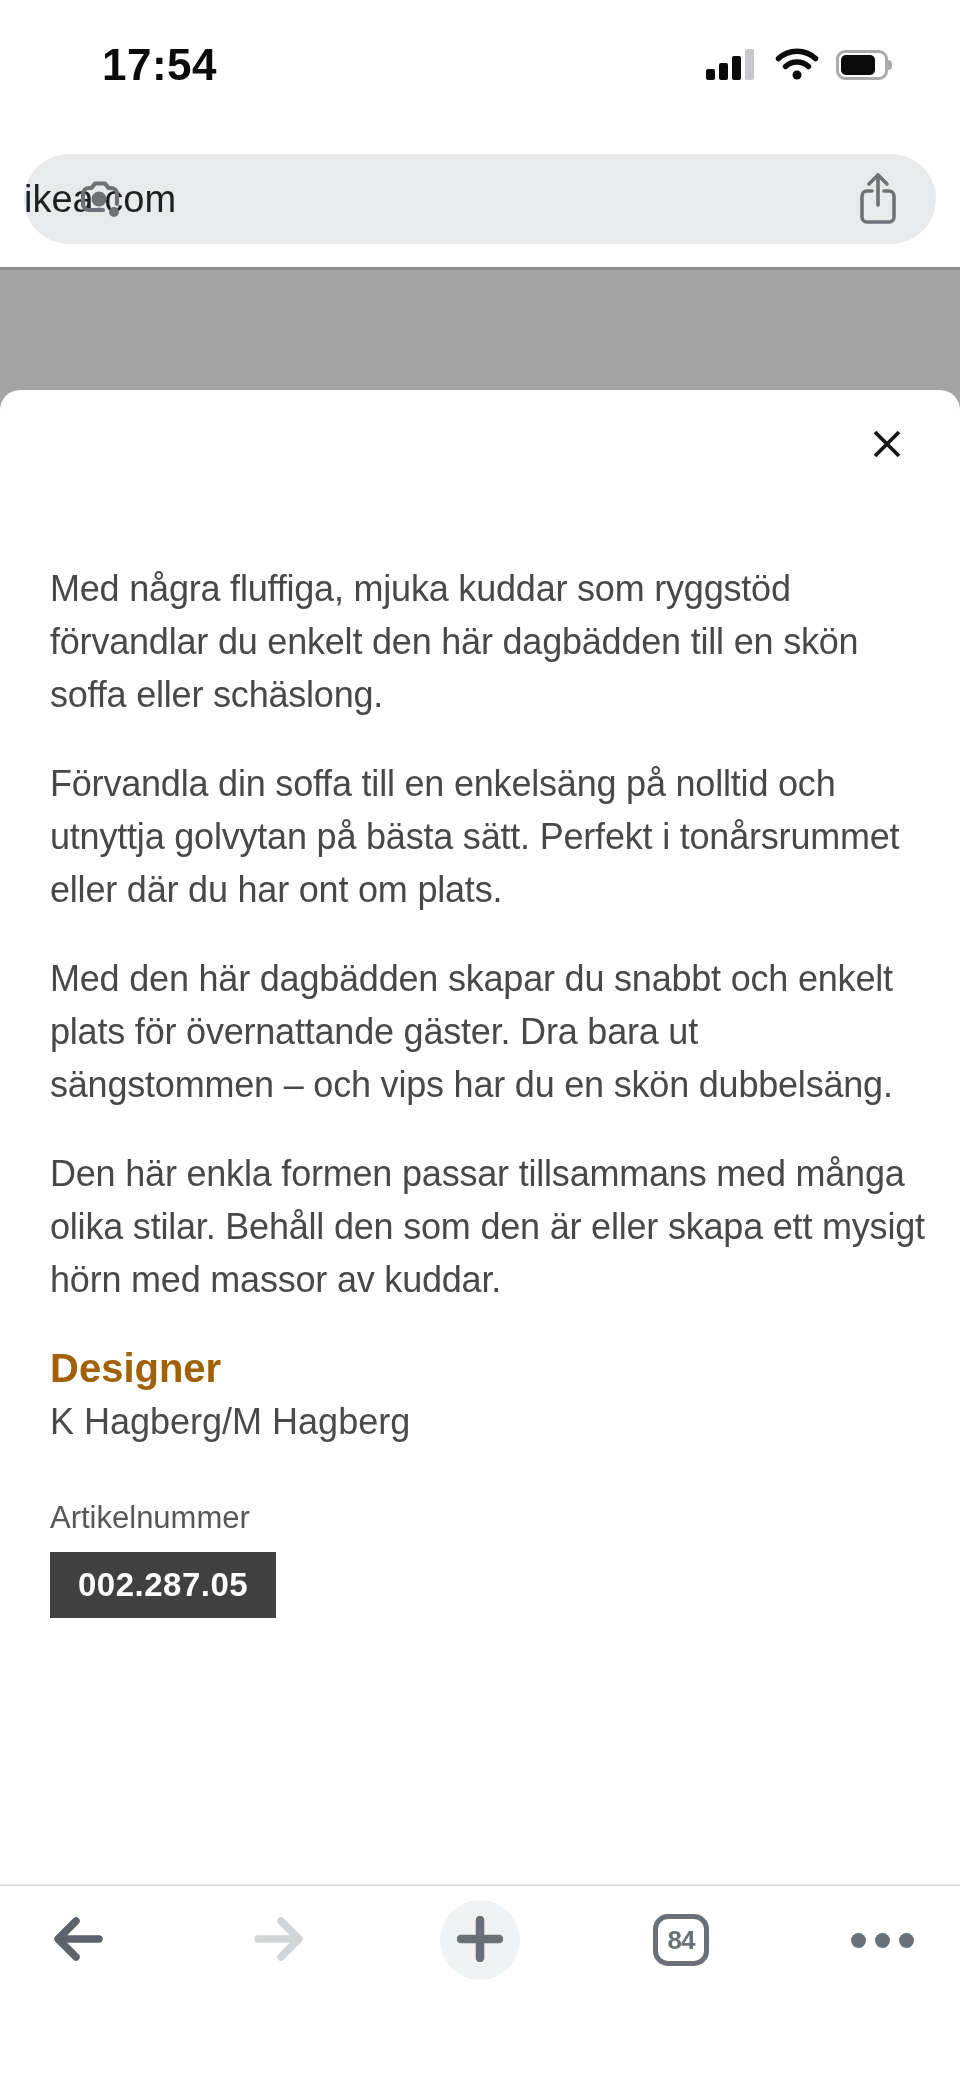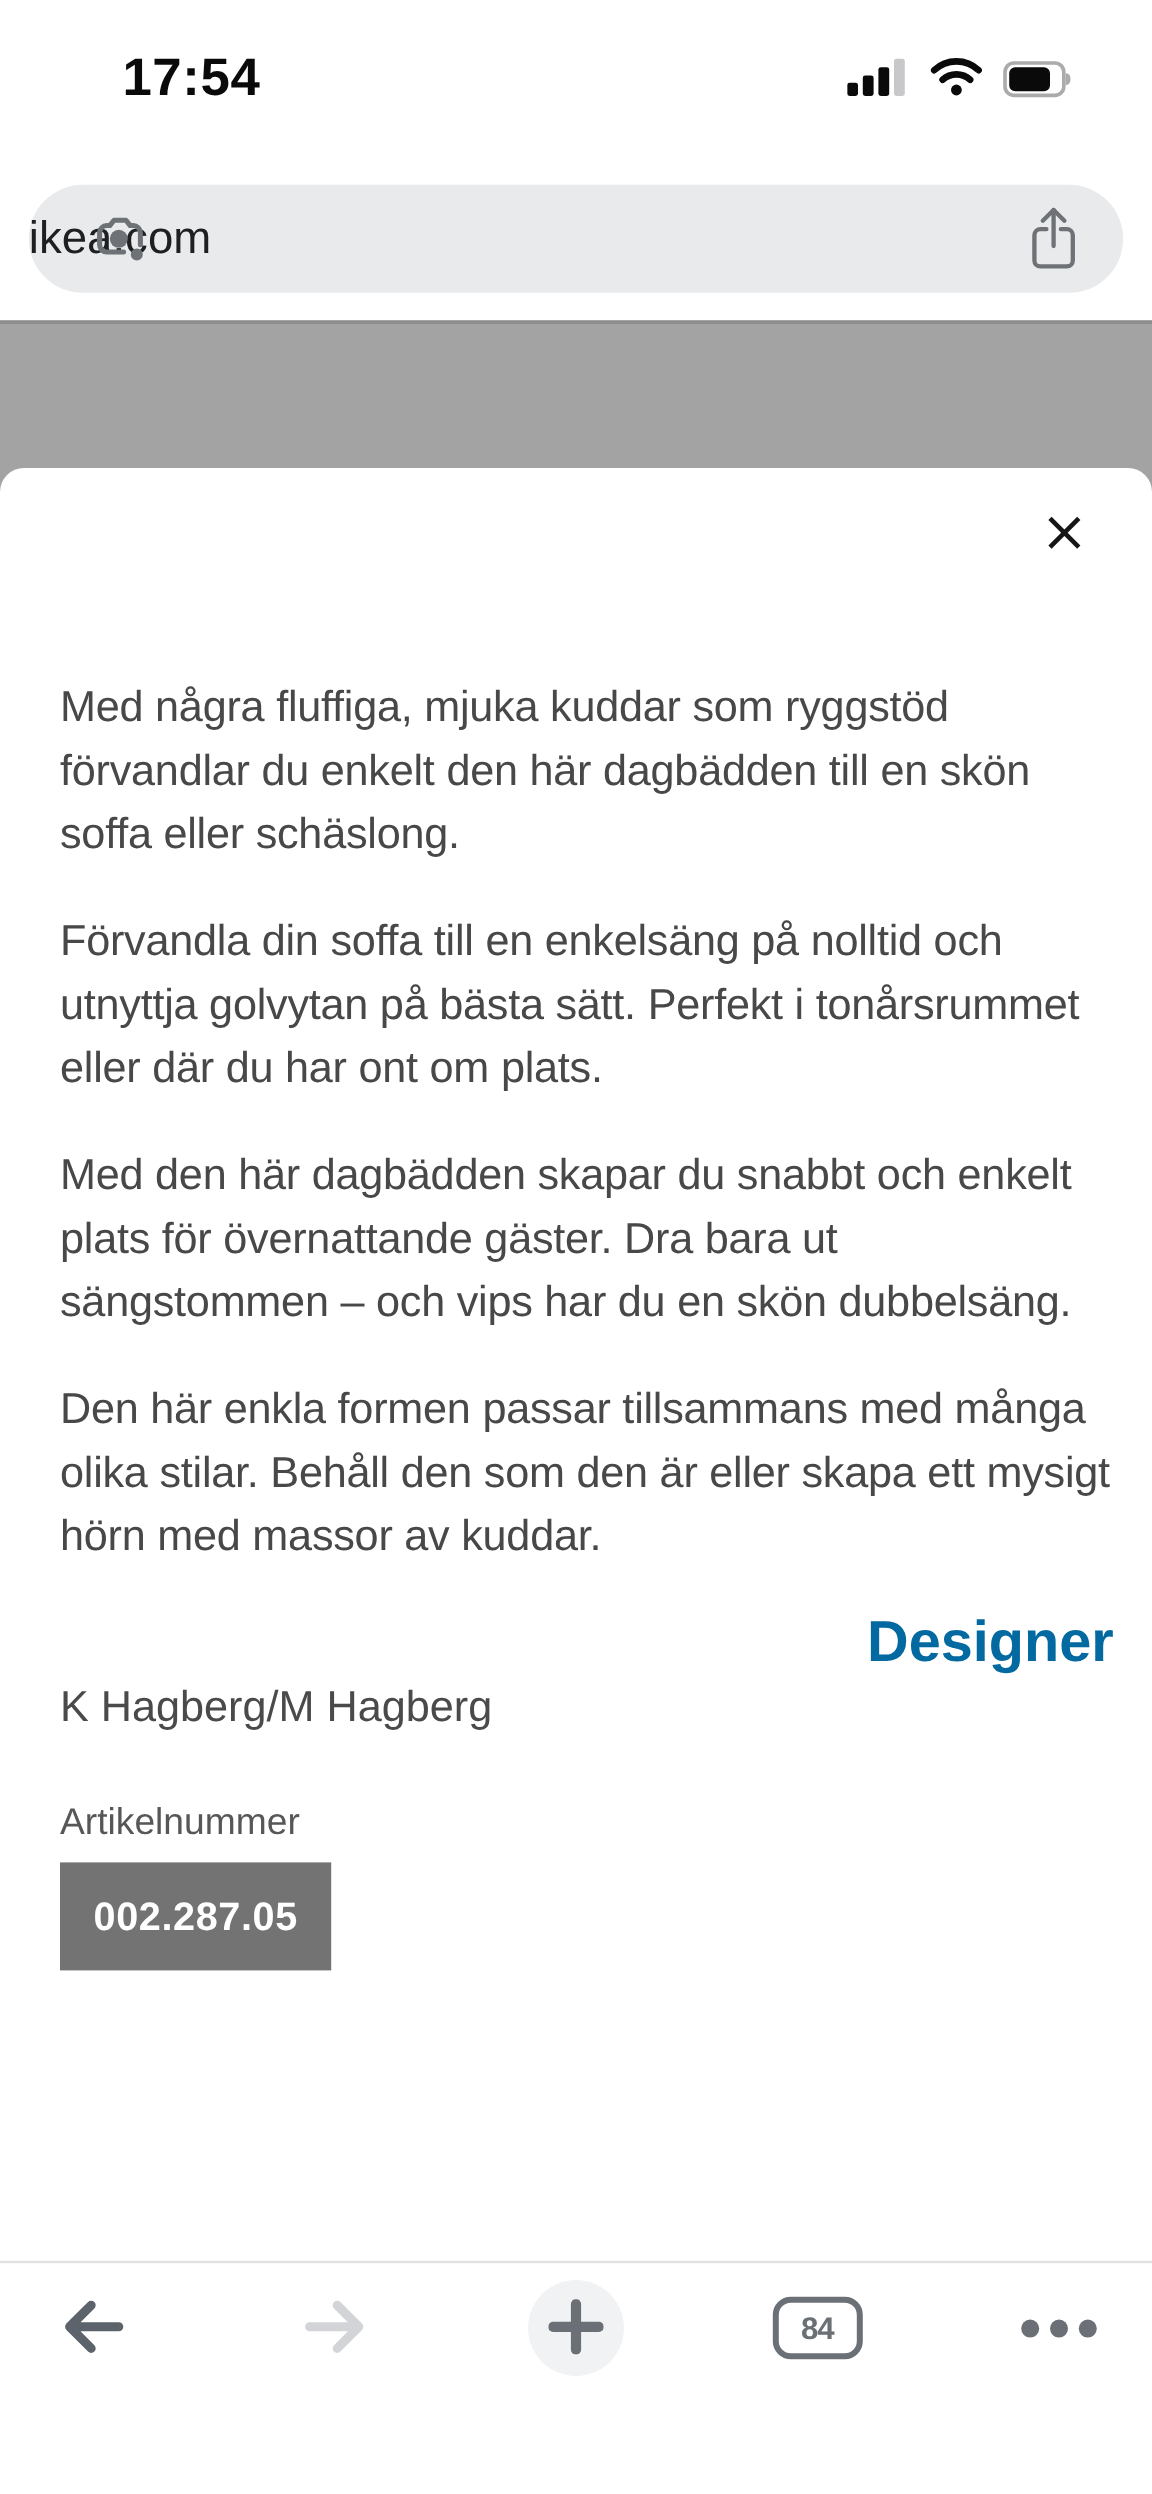--- a/index.html
+++ b/index.html
@@ -106,46 +106,45 @@
   .sheet-content p {
     margin-top: 0;
     margin-bottom: 36px;
     font-size: 36px;
     line-height: 53px;
     letter-spacing: -0.2px;
     color: #484848;
   }
   .sheet-content p.first { margin-top: 100px; }
   .designer-heading {
-    font-size: 48px;
+    font-size: 40px;
     line-height: 53px;
     font-weight: 700;
-    color: #0369a1;
-    text-align: right;
+    color: #a16207;
   }
   .designer-names {
     font-size: 36px;
     line-height: 53px;
     color: #4a4a4a;
   }
   .article-label {
     margin-top: 50px;
     font-size: 31px;
     line-height: 40px;
     color: #575757;
   }
   .article-badge {
     display: inline-block;
     margin-top: 14px;
-    background: #737373;
+    background: #404040;
     color: #ffffff;
     font-size: 33px;
     font-weight: 700;
     letter-spacing: 0.5px;
-    padding: 26px 28px;
+    padding: 14px 28px;
   }
 
   
   .toolbar {
     position: absolute;
     left: 0; right: 0; bottom: 0;
     height: 194px;
     background: #ffffff;
     border-top: 2px solid #dfe1e3;
     display: flex;
@@ -153,21 +152,21 @@
     align-items: flex-start;
     padding: 14px 38px 0 38px;
   }
   .tb-cell {
     width: 80px; height: 80px;
     display: flex; align-items: center; justify-content: center;
     background: none; border: none; cursor: pointer;
   }
   .plus-cell { background: #f0f2f4; border-radius: 50%; }
   .tab-box {
-    width: 75px; height: 52px;
+    width: 56px; height: 52px;
     border: 5px solid #6a7075;
     border-radius: 15px;
     display: flex; align-items: center; justify-content: center;
     font-size: 26px;
     font-weight: 600;
     color: #6a7075;
     letter-spacing: -1px;
   }
   .dots { display: flex; gap: 9px; }
   .dots span { width: 15px; height: 15px; border-radius: 50%; background: #6a7075; }

